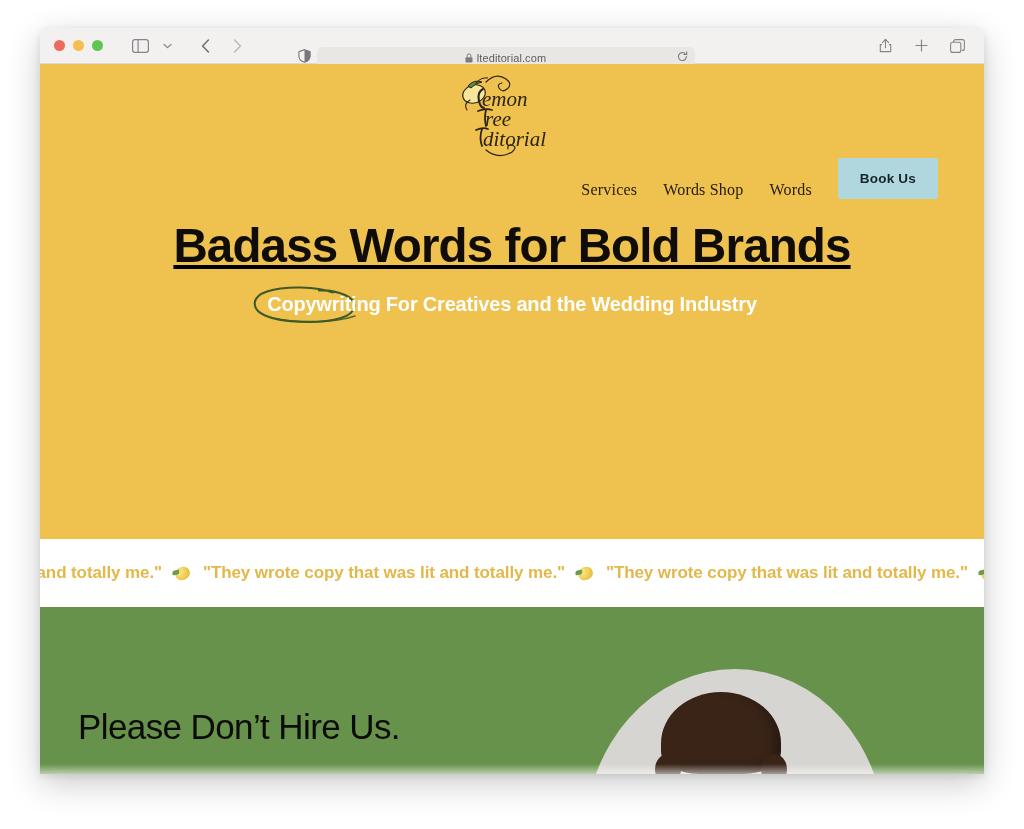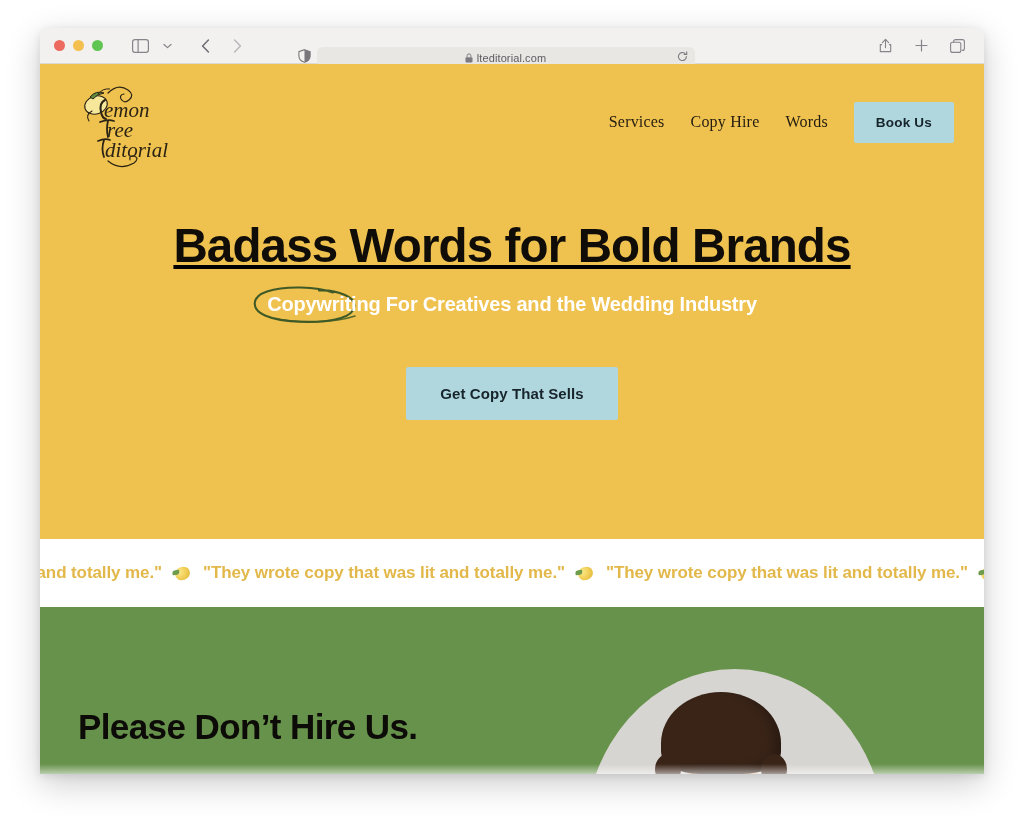--- a/index.html
+++ b/index.html
@@ -136,36 +136,37 @@
     height: 475px;
     background: #efc14f;
     overflow: hidden;
   }
 
   .site-header {
     position: relative;
     height: 116px;
     display: flex;
     align-items: center;
-    padding: 0 30px 0 38px;
+    padding: 0 46px 0 38px;
+    flex-direction: column;
   }
 
   .logo {
     position: relative;
     width: 104px;
     height: 88px;
     flex: 0 0 auto;
     margin-top: 6px;
   }
   .logo svg { display: block; }
 
   .nav {
     margin-left: auto;
     display: flex;
-    align-items: center;
+    align-items: flex-end;
     gap: 26px;
   }
   .nav-link {
     font-family: "Liberation Serif", serif;
     font-size: 16px;
     color: #231c10;
     letter-spacing: 0.2px;
     white-space: nowrap;
     cursor: pointer;
   }
@@ -291,21 +292,21 @@
     height: 167px;
     background: #67924b;
     overflow: hidden;
   }
   .green-title {
     position: absolute;
     left: 38px;
     top: 100px;
     font-family: "Liberation Sans Narrow", "Liberation Sans", sans-serif;
     font-size: 35px;
-    font-weight: 700;
+    font-weight: 400;
     color: #0d0b07;
     letter-spacing: -0.6px;
   }
   .portrait-blob {
     position: absolute;
     left: 545px;
     top: 62px;
     width: 300px;
     height: 300px;
     background: #d7d5d1;
@@ -473,40 +474,37 @@
               <path d="M20 60 q7 -3 12 -1" fill="none" stroke="#2b2314" stroke-width="1.8" stroke-linecap="round"></path>
               <path d="M26 59 q-3 9 0 17" fill="none" stroke="#2b2314" stroke-width="1.8" stroke-linecap="round"></path>
 
               <path d="M30 80 q12 10 26 2 q6 -5 0 -7 q-5 -1 -4 4" fill="none" stroke="#2b2314" stroke-width="1.2" stroke-linecap="round"></path>
               <path d="M14 30 q-7 4 -3 10" fill="none" stroke="#2b2314" stroke-width="1.1" stroke-linecap="round"></path>
             </svg>
           </div>
 
           <nav class="nav">
             <a class="nav-link">Services</a>
-            <a class="nav-link">Copy Hire</a>
+            <a class="nav-link">Words Shop</a>
             <a class="nav-link">Words</a>
             <button class="book-btn">Book Us</button>
           </nav>
         </header>
 
         <div class="hero-body">
           <h1 class="hero-title">Badass Words for Bold Brands</h1>
 
           <div class="hero-sub-wrap">
             <svg class="circle-annotation" viewBox="0 0 166 40" fill="none">
               <path d="M84 7.5 C68 1.5 36 0.5 18 6.5 C2.5 11.7 1.5 24 16 30.5 C33 38 72 39 92 33 C108 28 110 16 96 10 C88 6.5 78 5 70 5.5" stroke="#3f5a27" stroke-width="2.1" stroke-linecap="round"></path>
               <path d="M26 33.5 C48 38.5 86 38 106 31" stroke="#3f5a27" stroke-width="1.6" stroke-linecap="round" opacity="0.85"></path>
             </svg>
             <div class="hero-sub"><span>Copywriting</span><span> For Creatives and the Wedding Industry</span></div>
           </div>
 
-          <div>
-            <button class="hero-cta">Get Copy That Sells</button>
-          </div>
         </div>
       </section>
 
       <section class="marquee">
         <div class="marquee-track">
           <span class="marquee-item">"They wrote copy that was lit and totally me."</span>
           <span class="lemon-dot"></span>
           <span class="marquee-item">"They wrote copy that was lit and totally me."</span>
           <span class="lemon-dot"></span>
           <span class="marquee-item">"They wrote copy that was lit and totally me."</span>

